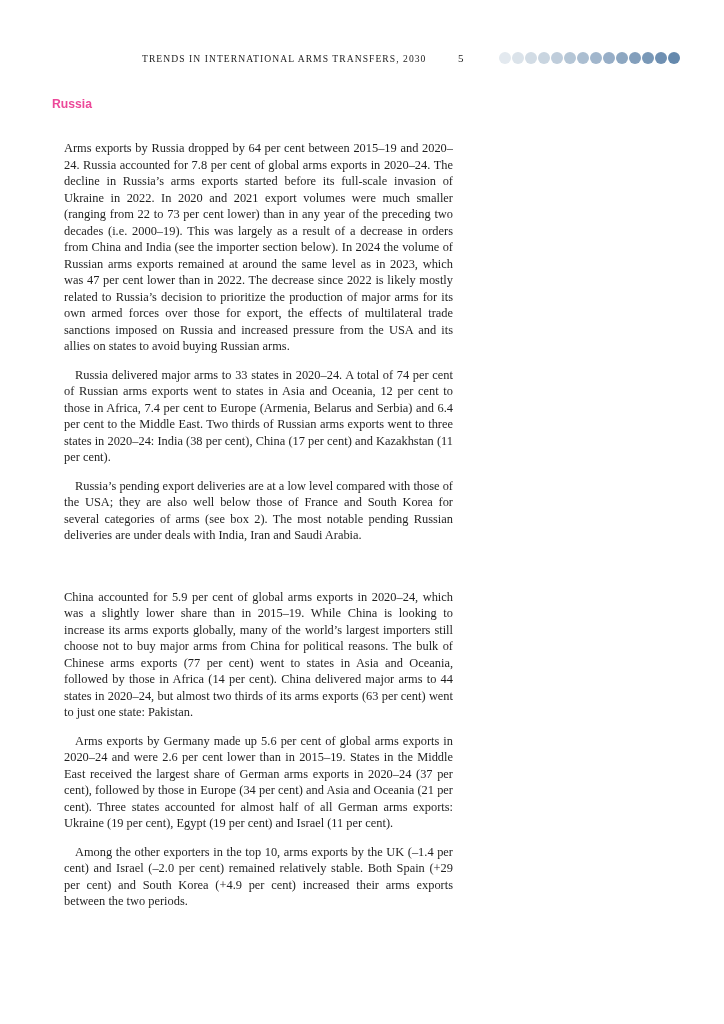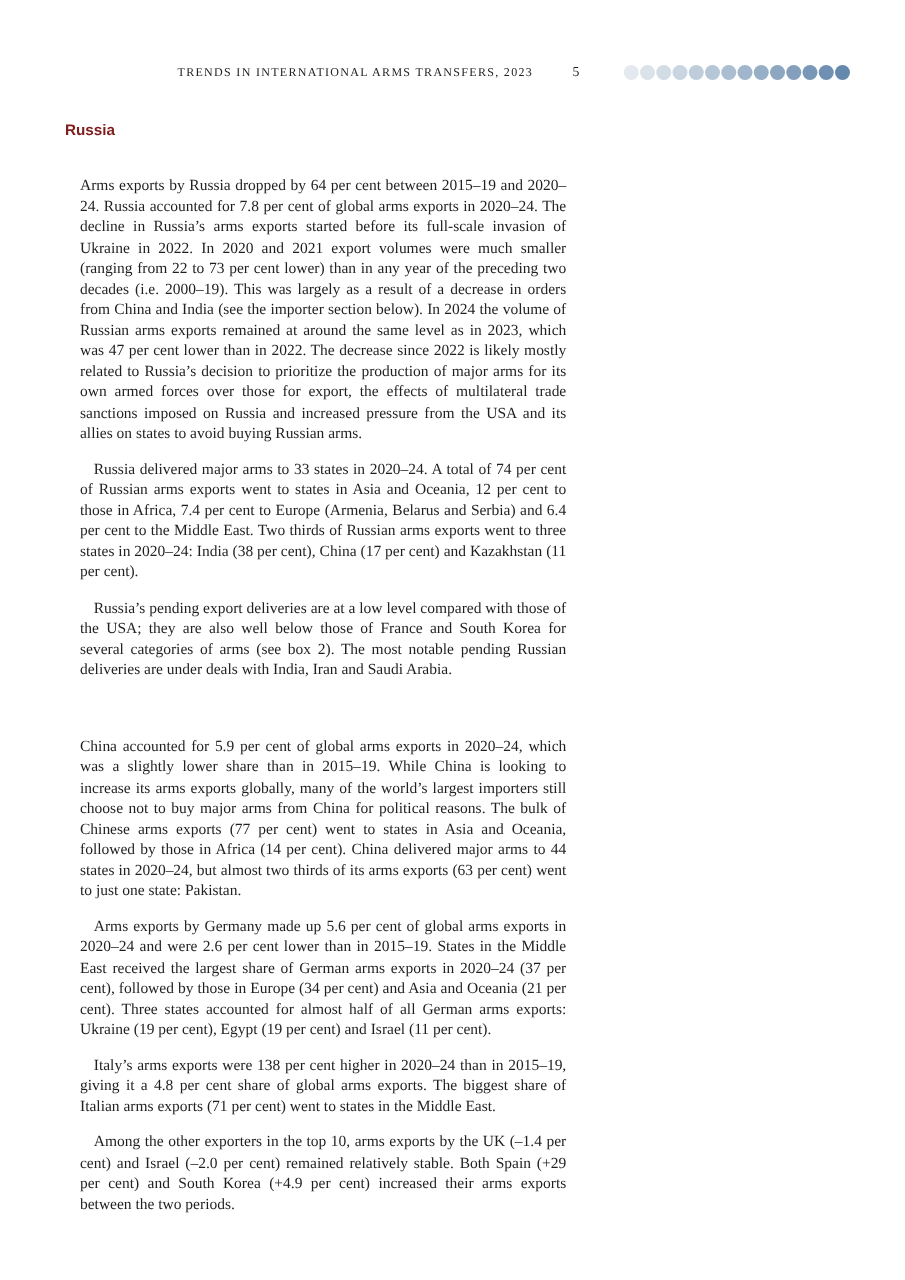--- a/index.html
+++ b/index.html
@@ -23,32 +23,32 @@
     }
     .dot { width: 12px; height: 12px; border-radius: 50%; display: inline-block; }
     .content {
       position: absolute; left: 52px; top: 96px; width: 413px;
       font-family: "Liberation Serif", "DejaVu Serif", serif;
       font-size: 12.4px; line-height: 16.5px; color: #1f1f1f;
     }
     h2 {
       font-family: "Liberation Sans", "DejaVu Sans", sans-serif;
       font-weight: bold; font-size: 12.2px; margin: 0; line-height: 16px;
-      color: #7f1d1d;
+      color: #ec4899;
     }
     .after-heading { height: 16px; }
     p { margin: 12px; text-align: justify; }
     p.indent { text-indent: 11px; }
     .section2 { margin-top: 17px; }
   </style>
 </head>
 <body>
 
 <div class="header">
-  <span class="running-title">TRENDS IN INTERNATIONAL ARMS TRANSFERS, 2023</span>
+  <span class="running-title">TRENDS IN INTERNATIONAL ARMS TRANSFERS, 2030</span>
   <span class="page-number">5</span>
   <div class="dots">
     <span class="dot" style="background: rgb(227, 233, 239);"></span>
     <span class="dot" style="background: rgb(219, 227, 234);"></span>
     <span class="dot" style="background: rgb(210, 220, 229);"></span>
     <span class="dot" style="background: rgb(201, 213, 224);"></span>
     <span class="dot" style="background: rgb(191, 205, 219);"></span>
     <span class="dot" style="background: rgb(181, 198, 214);"></span>
     <span class="dot" style="background: rgb(171, 190, 209);"></span>
     <span class="dot" style="background: rgb(161, 182, 204);"></span>
@@ -67,16 +67,15 @@
     <div class="after-heading"></div>
     <p>Arms exports by Russia dropped by 64 per cent between 2015–19 and 2020–24. Russia accounted for 7.8 per cent of global arms exports in 2020–24. The decline in Russia’s arms exports started before its full-scale invasion of Ukraine in 2022. In 2020 and 2021 export volumes were much smaller (ranging from 22 to 73 per cent lower) than in any year of the preceding two decades (i.e. 2000–19). This was largely as a result of a decrease in orders from China and India (see the importer section below). In 2024 the volume of Russian arms exports remained at around the same level as in 2023, which was 47 per cent lower than in 2022. The decrease since 2022 is likely mostly related to Russia’s decision to prioritize the production of major arms for its own armed forces over those for export, the effects of multilateral trade sanctions imposed on Russia and increased pressure from the USA and its allies on states to avoid buying Russian arms.</p>
     <p class="indent">Russia delivered major arms to 33 states in 2020–24. A total of 74 per cent of Russian arms exports went to states in Asia and Oceania, 12 per cent to those in Africa, 7.4 per cent to Europe (Armenia, Belarus and Serbia) and 6.4 per cent to the Middle East. Two thirds of Russian arms exports went to three states in 2020–24: India (38 per cent), China (17 per cent) and Kazakhstan (11 per cent).</p>
     <p class="indent">Russia’s pending export deliveries are at a low level compared with those of the USA; they are also well below those of France and South Korea for several categories of arms (see box 2). The most notable pending Russian deliveries are under deals with India, Iran and Saudi Arabia.</p>
   </section>
 
   <section class="section2">
     <div class="after-heading"></div>
     <p>China accounted for 5.9 per cent of global arms exports in 2020–24, which was a slightly lower share than in 2015–19. While China is looking to increase its arms exports globally, many of the world’s largest importers still choose not to buy major arms from China for political reasons. The bulk of Chinese arms exports (77 per cent) went to states in Asia and Oceania, followed by those in Africa (14 per cent). China delivered major arms to 44 states in 2020–24, but almost two thirds of its arms exports (63 per cent) went to just one state: Pakistan.</p>
     <p class="indent">Arms exports by Germany made up 5.6 per cent of global arms exports in 2020–24 and were 2.6 per cent lower than in 2015–19. States in the Middle East received the largest share of German arms exports in 2020–24 (37 per cent), followed by those in Europe (34 per cent) and Asia and Oceania (21 per cent). Three states accounted for almost half of all German arms exports: Ukraine (19 per cent), Egypt (19 per cent) and Israel (11 per cent).</p>
-    <p class="indent">Italy’s arms exports were 138 per cent higher in 2020–24 than in 2015–19, giving it a 4.8 per cent share of global arms exports. The biggest share of Italian arms exports (71 per cent) went to states in the Middle East.</p>
     <p class="indent">Among the other exporters in the top 10, arms exports by the UK (–1.4 per cent) and Israel (–2.0 per cent) remained relatively stable. Both Spain (+29 per cent) and South Korea (+4.9 per cent) increased their arms exports between the two periods.</p>
   </section>
 </div>
 
 </body></html>

